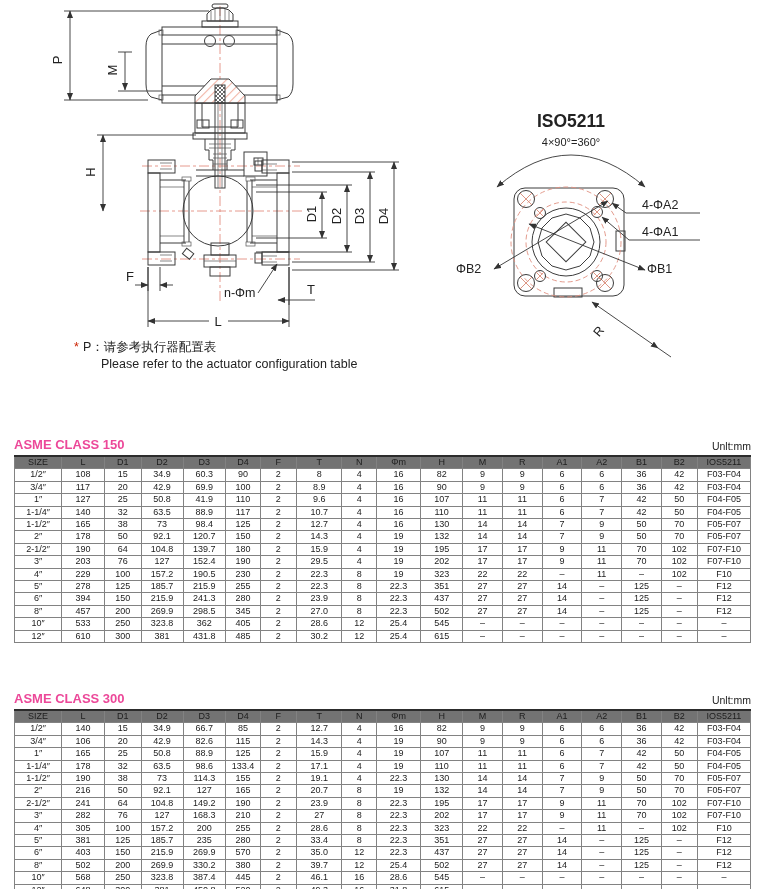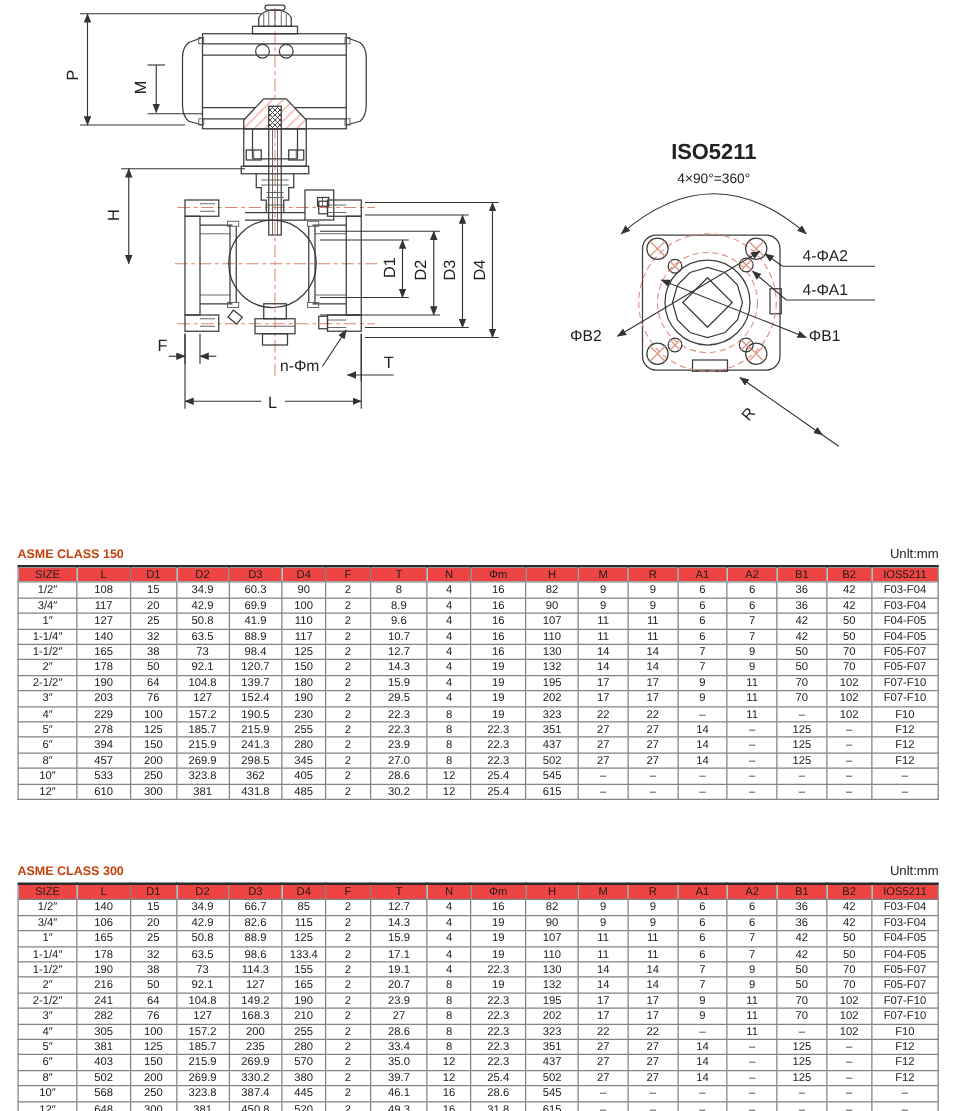--- a/index.html
+++ b/index.html
@@ -12,27 +12,27 @@
   .dim{stroke:#333;stroke-width:.9;fill:none;}
   .cl{stroke:#e08272;stroke-width:.8;fill:none;stroke-dasharray:10 3 3 3;}
   .redx{stroke:#dd9684;stroke-width:1;fill:none;}
   .rdash{stroke:#e09080;stroke-width:.9;fill:none;stroke-dasharray:5 3;}
   .dimtxt{font-size:13px;}
   .note{position:absolute;left:74px;top:339px;font-size:12.5px;line-height:17px;color:#222;}
   .note .star{color:#cc2200;margin-right:4px;}
   .note .en{padding-left:27px;}
   .sec{position:absolute;left:14px;width:737px;}
   .sec-head{display:flex;justify-content:space-between;align-items:flex-end;margin-bottom:3px;}
-  .sec-title{font-weight:bold;font-size:10px;color:#c2410c;}
+  .sec-title{font-weight:bold;font-size:13px;color:#ec4899;}
   .sec-unit{font-size:10.5px;color:#222;}
   table.tbl{width:100%;border-collapse:collapse;table-layout:fixed;
             border:1.5px solid #3a3a3a;border-top:2px solid #2c2c2c;}
   table.tbl th,table.tbl td{border:1px solid #828282;font-size:9px;line-height:11.4px;
             padding:0;text-align:center;white-space:nowrap;overflow:hidden;color:#1c1c1c;font-weight:normal;}
-  table.tbl th{background:#ef4444;}
+  table.tbl th{background:#737373;}
 </style>
 </head>
 <body>
 
 <div class="page">
 
   <svg style="left:0;top:0" width="430" height="340" viewBox="0 0 430 340">
     <defs>
       <marker id="ar" markerWidth="9" markerHeight="8" refX="7" refY="3" orient="auto-start-reverse" markerUnits="userSpaceOnUse">
         <path d="M0,0 L7.5,3 L0,6 Z" fill="#333"></path>
@@ -263,20 +263,24 @@
     <line class="dim" x1="196" y1="128" x2="182" y2="118" marker-end="url(#ar)"></line>
     <text x="212" y="151" font-size="12.5">4-ΦA1</text>
     <line class="dim" x1="199" y1="155" x2="270" y2="155"></line>
     <line class="dim" x1="199" y1="155" x2="172" y2="132" marker-end="url(#ar)"></line>
 
     <line class="dim" x1="162" y1="217" x2="228" y2="263" marker-start="url(#ar)" marker-end="url(#ar)"></line>
     <line class="dim" x1="228" y1="263" x2="241" y2="272"></line>
     <text transform="rotate(-50 172 249)" x="172" y="249" font-size="12.5" text-anchor="middle">R</text>
   </svg>
 
+  <div class="note">
+    <div><span class="star">*</span><span>P：</span><span>请参考执行器配置表</span></div>
+    <div class="en">Please refer to the actuator configuration table</div>
+  </div>
 
   <div class="sec" style="top:437px">
     <div class="sec-head">
       <span class="sec-title">ASME CLASS 150</span>
       <span class="sec-unit">Unlt:mm</span>
     </div>
     <table class="tbl">
         <colgroup>
           <col style="width: 6.4%;">
           <col style="width: 5.8%;">

